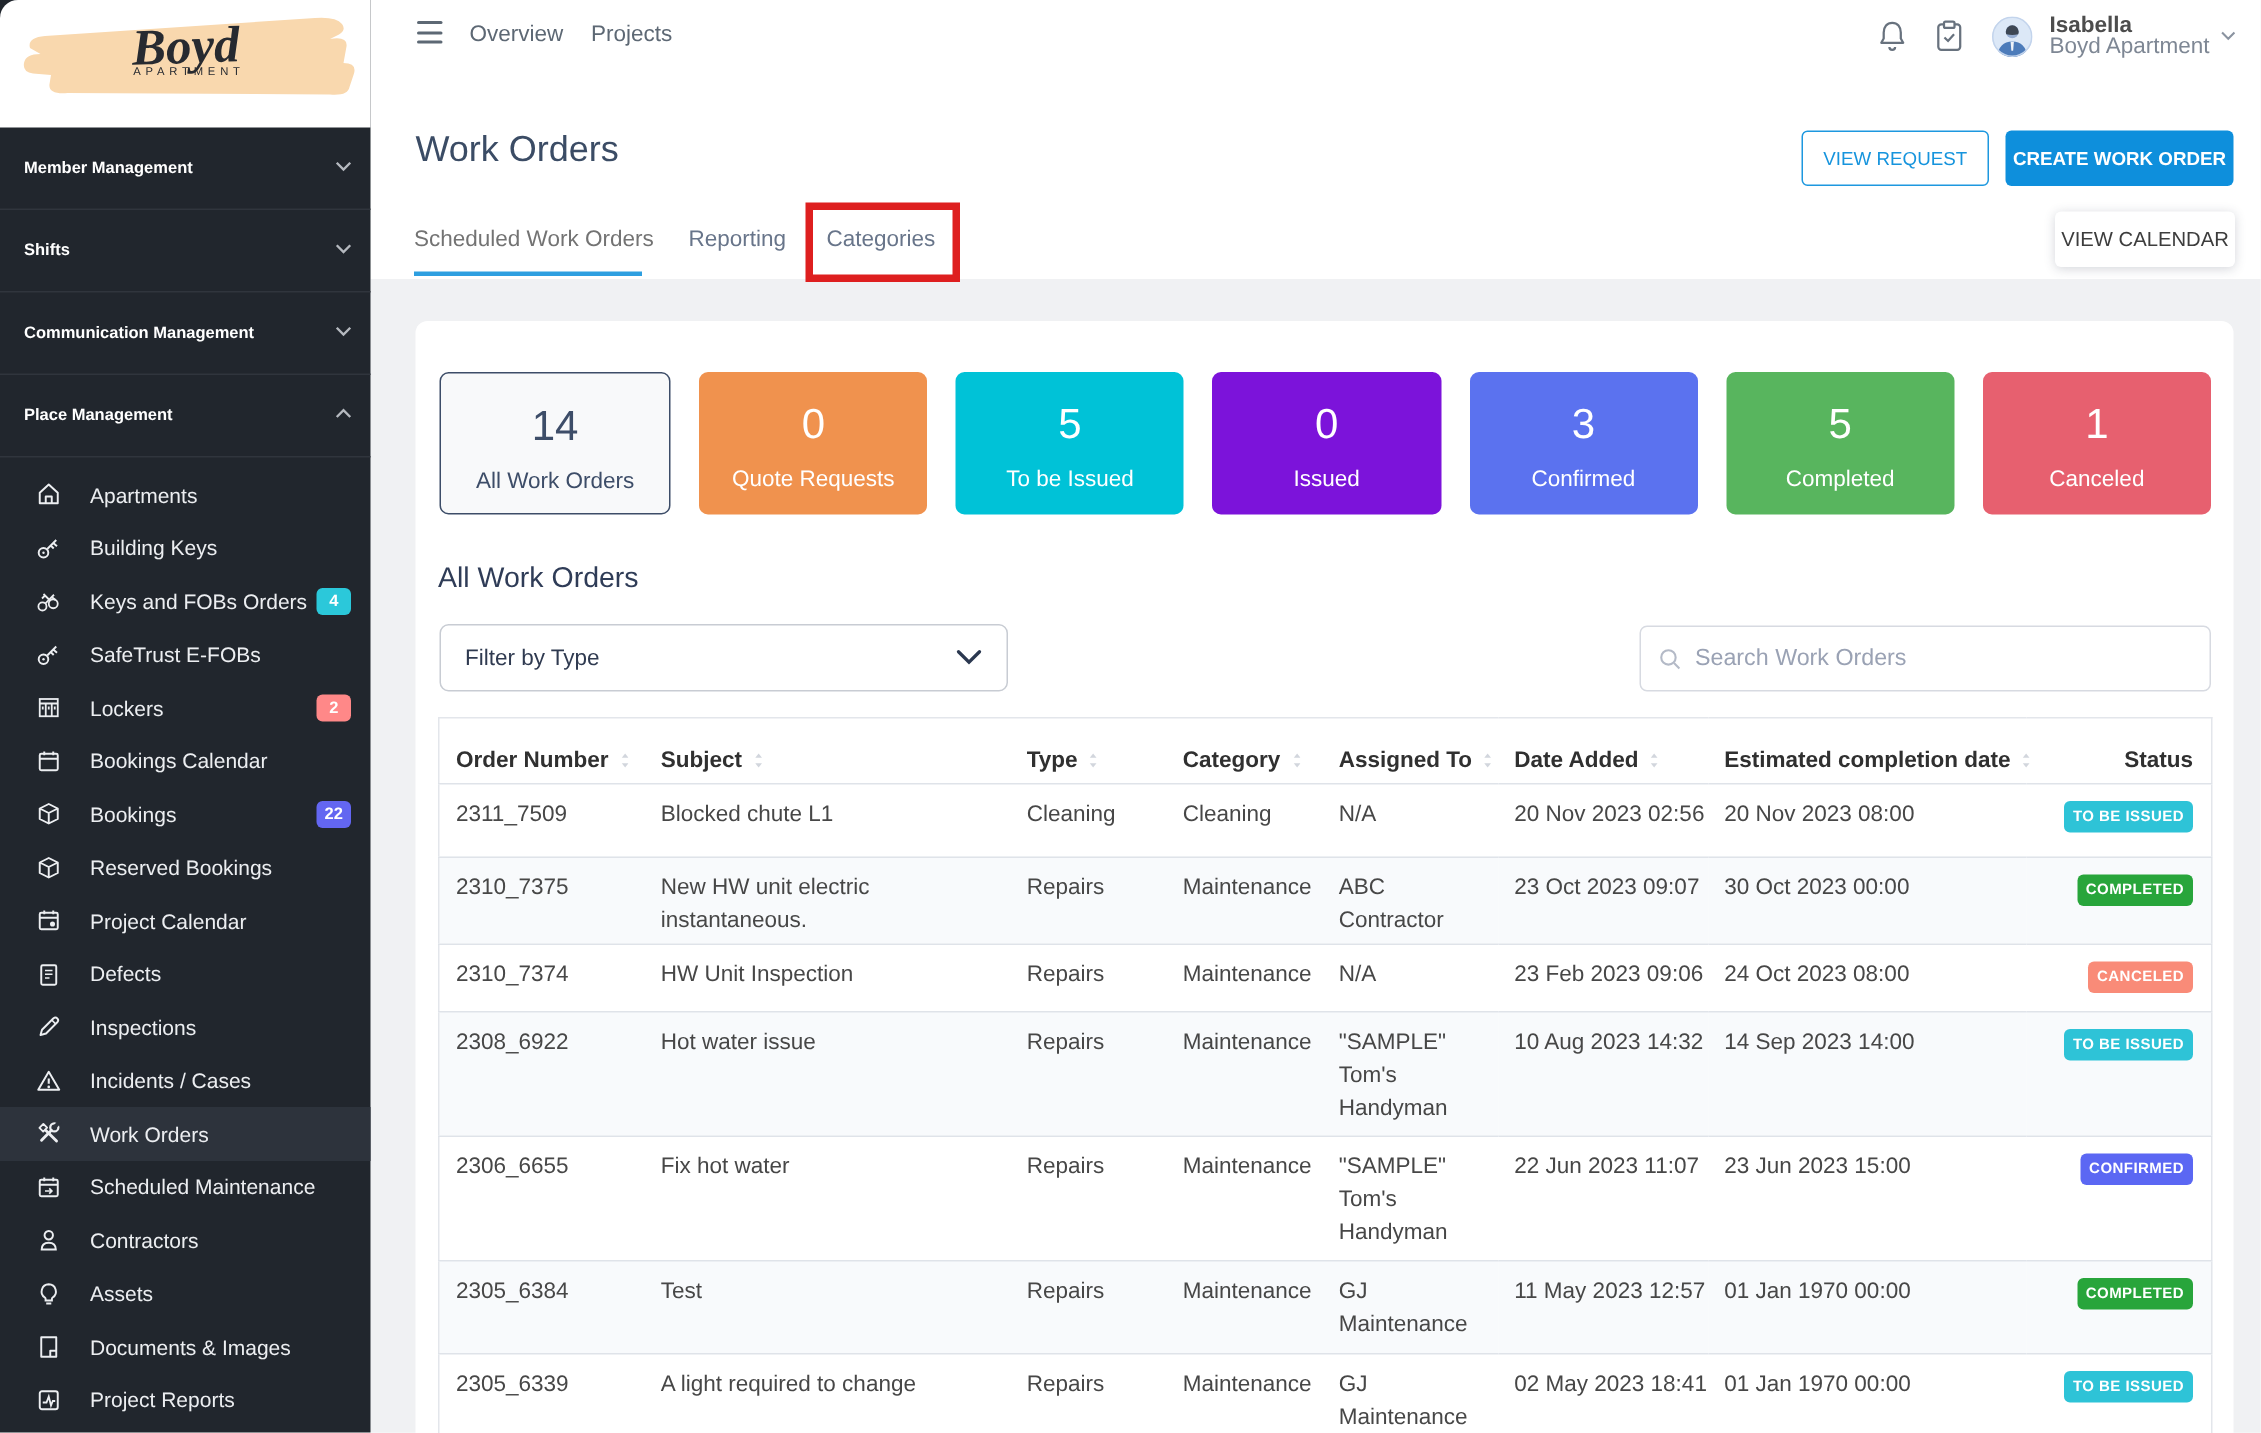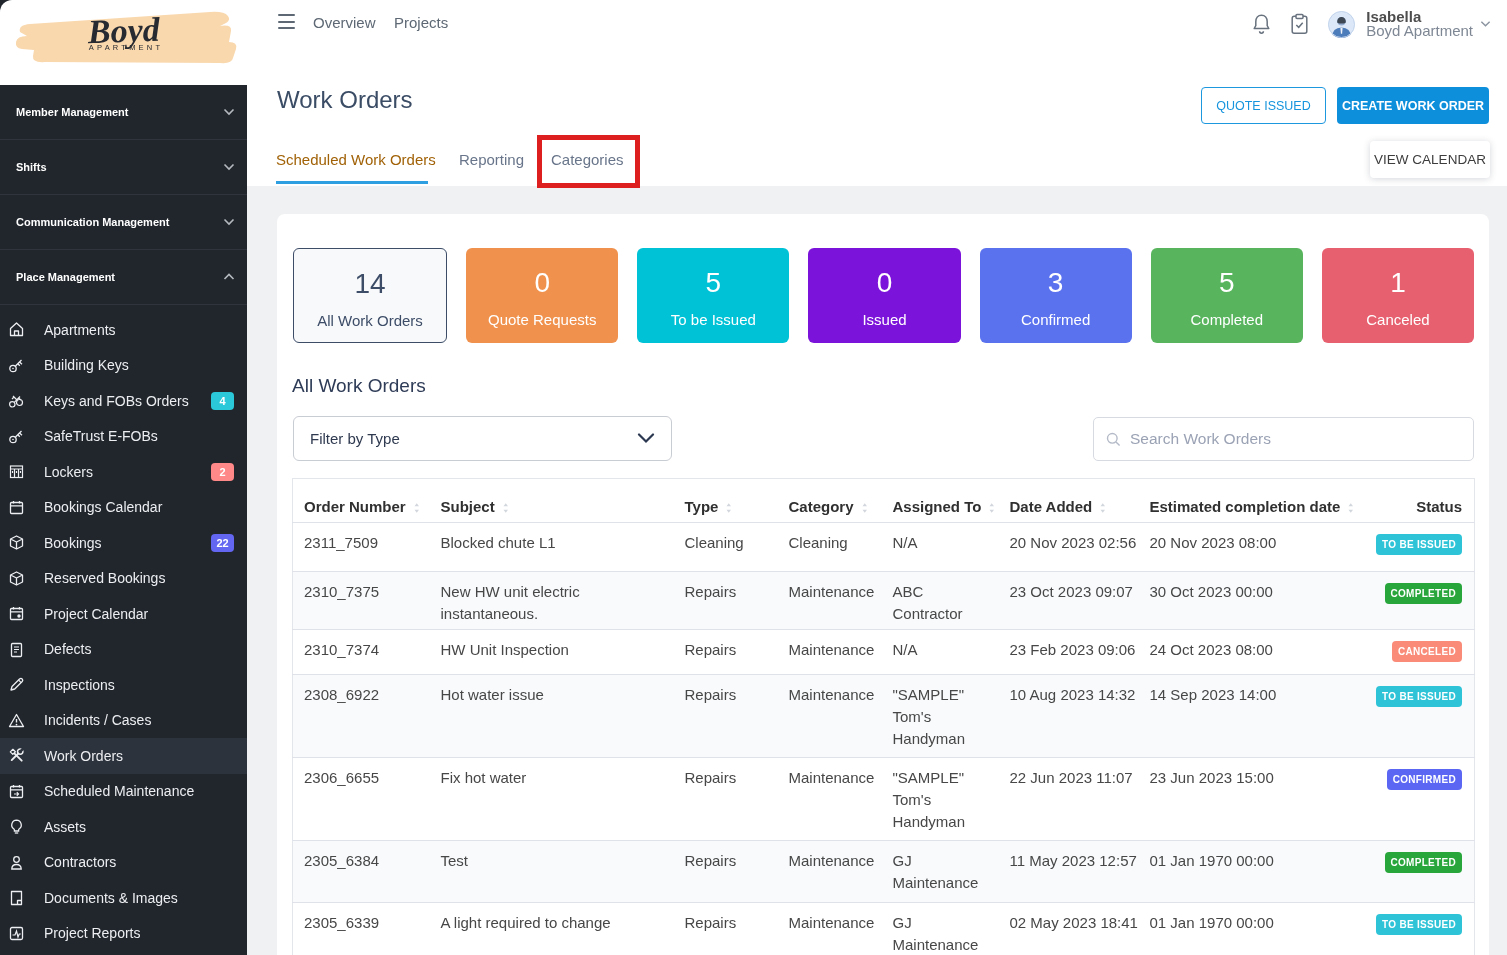--- a/index.html
+++ b/index.html
@@ -4,42 +4,42 @@
 <style>
 * { margin:0; padding:0; box-sizing:border-box; }
 html,body { width:1507px; height:955px; overflow:hidden; font-family:"Liberation Sans", sans-serif; background:#fff; }
 
 .sidebar { position:absolute; left:0; top:0; width:247px; height:955px; background:#21262d; z-index:5; }
 .logo { position:absolute; left:0; top:0; width:247px; height:85px; background:#fff; border-top-left-radius:12px; overflow:hidden; }
 .groups { position:absolute; top:85px; left:0; width:247px; }
 .group { height:55px; border-bottom:1px solid #30353d; display:flex; align-items:center; padding:0 12px 0 16px; color:#ffffff; font-size:11px; font-weight:700; white-space:nowrap; }
 .group .chev { margin-left:auto; opacity:.85; }
 .items { position:absolute; top:312px; left:0; width:247px; }
-.item { height:35.5px; display:flex; align-items:center; padding-left:8px; color:#eceef1; font-size:14px; white-space:nowrap; }
+.item { height:35.5px; display:flex; align-items:center; padding-left:24px; color:#eceef1; font-size:14px; white-space:nowrap; }
 .item.active { background:#2d333c; }
 .item svg { width:17px; height:17px; flex:0 0 17px; margin-right:19px; }
 .ibadge { margin-left:auto; margin-right:13px; min-width:23px; height:18px; border-radius:4px; color:#fff; font-size:11px; font-weight:700; display:flex; align-items:center; justify-content:center; padding:0 5px; }
 .b-cyan { background:#2bc8da; } .b-red { background:#f88; } .b-indigo { background:#6366f1; }
 
 .main { position:absolute; left:247px; top:0; width:1260px; height:955px; background:#f0f1f3; }
 .header { position:absolute; left:0; top:0; width:1260px; height:148px; background:#fff; border-bottom:1px solid #edeff2; }
 .tabsrow { position:absolute; left:0; top:133px; width:1260px; height:53px; background:#fff; }
 .topbar { position:absolute; left:0; top:0; width:1260px; height:48px; }
 .burger { position:absolute; left:31px; top:14px; width:17px; height:15px; }
 .burger div { height:2px; background:#5d6874; margin-bottom:4.5px; border-radius:1px; }
 .toplink { position:absolute; top:14px; font-size:15px; color:#5d6874; }
 .top-right { position:absolute; right:16px; top:7px; height:34px; display:flex; align-items:center; }
 .userblock { line-height:14px; margin-left:11px; }
 .uname { font-size:15px; font-weight:700; color:#4d4d4d; }
 .uorg { font-size:15px; color:#7e8794; }
 .title { position:absolute; left:30px; top:86px; font-size:24px; color:#3b4c65; }
 .btn-outline { position:absolute; right:181px; top:87px; width:125px; height:37px; border:1px solid #1d98df; border-radius:4px; background:#fff; color:#1694dd; font-size:12.5px; font-weight:500; display:flex; align-items:center; justify-content:center; white-space:nowrap; }
 .btn-primary { position:absolute; right:18px; top:87px; width:152px; height:37px; background:#0e8fdc; border-radius:4px; color:#fff; font-size:12.5px; font-weight:700; display:flex; align-items:center; justify-content:center; white-space:nowrap; }
 .tab { position:absolute; top:0; height:53px; display:flex; align-items:center; font-size:15px; color:#68758a; }
-.tab.active { color:#a16207; }
+.tab.active { color:#737373; }
 .tab-underline { position:absolute; left:29px; top:48px; width:152px; height:3px; background:#2e9fe0; }
 .redbox { position:absolute; left:290px; top:2px; width:103px; height:53px; border:5px solid #de1f1f; z-index:30; }
 .btn-cal { position:absolute; right:17px; top:8px; width:120px; height:37px; background:#fff; border-radius:4px; box-shadow:0 1px 7px rgba(60,70,90,.22); color:#3d3d3d; font-size:13.5px; font-weight:500; display:flex; align-items:center; justify-content:center; }
 
 .content { position:absolute; left:0; top:186px; width:1260px; height:769px; background:#f0f1f3; }
 .panel { position:absolute; left:30px; top:28px; width:1212px; height:760px; background:#fff; border-radius:8px 8px 0 0; }
 .cards { position:absolute; left:16px; top:34px; width:1181px; display:flex; gap:19px; }
 .card { flex:1; height:95px; border-radius:6px; color:#fff; text-align:center; padding-top:20px; }
 .card .num { font-size:28px; line-height:30px; }
 .card .lbl { font-size:15px; margin-top:13px; }
@@ -193,31 +193,31 @@
       <div class="item ">
         <svg viewBox="0 0 17 17">
           <rect x="2.5" y="3.5" width="12" height="11" rx="1" fill="none" stroke="#eceef1" stroke-width="1.3"></rect>
           <path d="M2.5 6.8 L14.5 6.8 M5.5 2 L5.5 4.5 M11.5 2 L11.5 4.5" stroke="#eceef1" stroke-width="1.3"></path>
           <path d="M6 11 L10.5 11 M8.8 9.2 L10.6 11 L8.8 12.8" stroke="#eceef1" stroke-width="1.1" fill="none"></path>
         </svg>
         <span>Scheduled Maintenance</span>
       </div>
       <div class="item ">
         <svg viewBox="0 0 17 17">
+          <circle cx="8.5" cy="5.5" r="2.8" fill="none" stroke="#eceef1" stroke-width="1.3"></circle>
+          <path d="M3.8 15 Q3.8 10.5 8.5 10.5 Q13.2 10.5 13.2 15 Z" fill="none" stroke="#eceef1" stroke-width="1.3"></path>
+        </svg>
+        <span>Contractors</span>
+      </div>
+      <div class="item ">
+        <svg viewBox="0 0 17 17">
           <path d="M8.5 2.2 a4.8 4.8 0 0 1 2.6 8.8 q-.5.4-.5 1 L10.6 13 L6.4 13 L6.4 12 q0-.6-.5-1 A4.8 4.8 0 0 1 8.5 2.2 Z" fill="none" stroke="#eceef1" stroke-width="1.3"></path>
           <path d="M6.8 15 L10.2 15" stroke="#eceef1" stroke-width="1.3"></path>
         </svg>
         <span>Assets</span>
-      </div>
-      <div class="item ">
-        <svg viewBox="0 0 17 17">
-          <circle cx="8.5" cy="5.5" r="2.8" fill="none" stroke="#eceef1" stroke-width="1.3"></circle>
-          <path d="M3.8 15 Q3.8 10.5 8.5 10.5 Q13.2 10.5 13.2 15 Z" fill="none" stroke="#eceef1" stroke-width="1.3"></path>
-        </svg>
-        <span>Contractors</span>
       </div>
       <div class="item ">
         <svg viewBox="0 0 17 17">
           <path d="M3.5 2.5 L13.5 2.5 L13.5 15.5 L3.5 15.5 Z M13.5 11.5 L9.5 11.5 L9.5 15.5" fill="none" stroke="#eceef1" stroke-width="1.3" stroke-linejoin="round"></path>
         </svg>
         <span>Documents &amp; Images</span>
       </div>
       <div class="item ">
         <svg viewBox="0 0 17 17">
           <rect x="2.5" y="2.5" width="12" height="12" rx="1.5" fill="none" stroke="#eceef1" stroke-width="1.3"></rect>
@@ -266,21 +266,21 @@
         <div class="userblock">
             <div class="uname">Isabella</div>
             <div class="uorg">Boyd Apartment</div>
           </div>
         <svg width="11" height="8" viewBox="0 0 12 8" style="margin-left:7px;">
             <path d="M1.5 1.5 L6 6 L10.5 1.5" stroke="#8a93a0" stroke-width="1.5" fill="none"></path>
           </svg>
       </div>
     </div>
     <div class="title">Work Orders</div>
-    <div class="btn-outline">QUOTE ISSUED</div>
+    <div class="btn-outline">VIEW REQUEST</div>
     <div class="btn-primary">CREATE WORK ORDER</div>
   </div>
   <div class="tabsrow">
     <div class="tab active" style="left:29px;">Scheduled Work Orders</div>
     <div class="tab" style="left:212px;">Reporting</div>
     <div class="tab" style="left:304px;">Categories</div>
     <div class="tab-underline"></div>
     <div class="redbox"></div>
     <div class="btn-cal">VIEW CALENDAR</div>
   </div>

